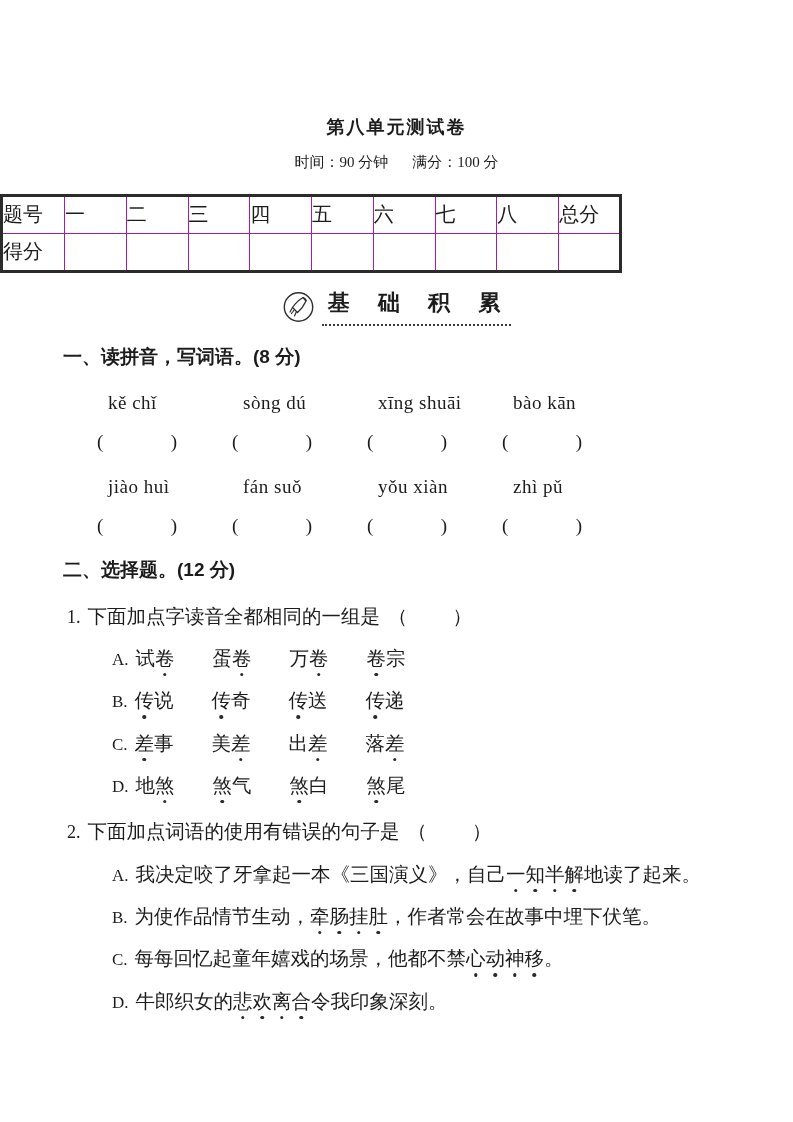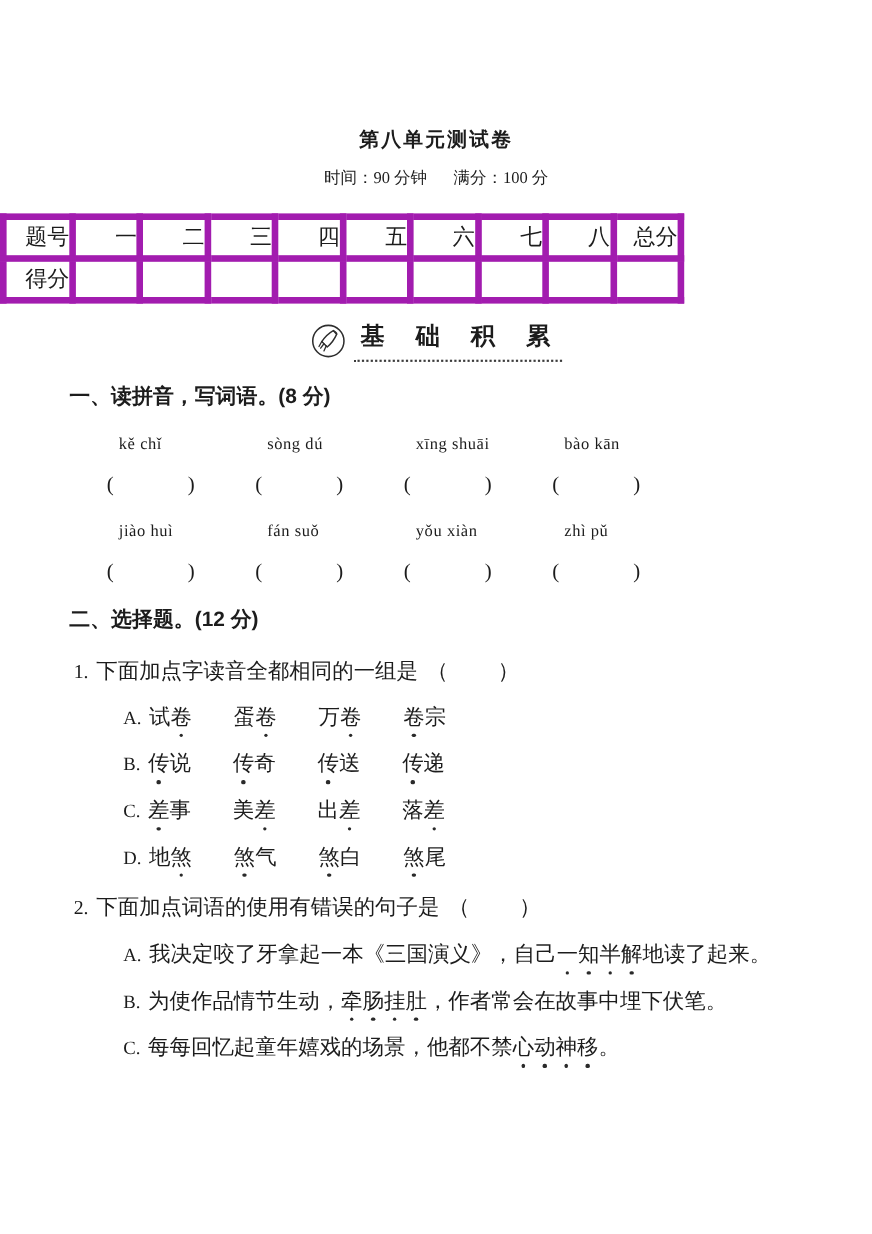--- a/index.html
+++ b/index.html
@@ -18,21 +18,21 @@
   }
   .meta { text-align:center; margin-top:14px; font-size:15px; line-height:1.3; }
   .meta .meta-gap { display:inline-block; width:24px; }
 
   table.score {
     border-collapse:collapse; margin-top:21px; width:622px; table-layout:fixed;
     border:3px solid #2b2b2b;
     font-family:"Liberation Sans","DejaVu Sans",sans-serif;
   }
   table.score td {
-    border:6px solid #a21caf; height:38px; text-align:right;
+    border:1px solid #a21caf; height:38px; text-align:left;
     font-size:20px; padding:0; overflow:hidden;
   }
 
   .banner { margin-top:15px; text-align:center; }
   .banner-inner { display:inline-flex; align-items:center; }
   .banner-icon { display:inline-block; width:33px; height:34px; margin-right:7px; }
   .banner-icon svg { display:block; }
   .banner-title {
     font-family:"Liberation Sans","DejaVu Sans",sans-serif;
     font-weight:700; font-size:22px; letter-spacing:11px;
@@ -43,21 +43,21 @@
   .qheading {
     font-family:"Liberation Sans","DejaVu Sans",sans-serif;
     font-weight:700; font-size:19px; line-height:1.3;
     margin-left:63px;
   }
   #s1-heading { margin-top:17px; }
   #s2-heading { margin-top:19px; }
 
   .py-row { display:flex; margin-left:95px; margin-top:22px; }
   .py-col { width:135px; }
-  .py-text { font-size:15px; padding-left:13px; letter-spacing:0.5px; white-space:nowrap; }
+  .py-text { font-size:19px; padding-left:13px; letter-spacing:0.5px; white-space:nowrap; }
   .py-parens {
     display:flex; justify-content:space-between;
     width:80px; margin-left:2px; margin-top:16px;
     font-size:19px; line-height:1.3;
   }
 
   .qprompt { margin-left:67px; margin-top:21px; font-size:19.5px; line-height:1.3; }
   .qprompt .qnum { font-size:18px; margin-right:7px; }
   .qprompt .bracket { margin-left:8px; letter-spacing:2px; }
 
@@ -197,15 +197,16 @@
   <div id="choice-questions">
       <div class="qprompt"><span class="qnum">1.</span><span>下面加点字读音全都相同的一组是</span><span class="bracket">（　　）</span></div>
       <div class="opt"><span class="olabel">A.</span><span class="word"><span>试</span><span class="dotted"><span class="dc">卷</span></span></span><span class="word"><span>蛋</span><span class="dotted"><span class="dc">卷</span></span></span><span class="word"><span>万</span><span class="dotted"><span class="dc">卷</span></span></span><span class="word"><span class="dotted"><span class="dc">卷</span></span><span>宗</span></span></div>
       <div class="opt"><span class="olabel">B.</span><span class="word"><span class="dotted"><span class="dc">传</span></span><span>说</span></span><span class="word"><span class="dotted"><span class="dc">传</span></span><span>奇</span></span><span class="word"><span class="dotted"><span class="dc">传</span></span><span>送</span></span><span class="word"><span class="dotted"><span class="dc">传</span></span><span>递</span></span></div>
       <div class="opt"><span class="olabel">C.</span><span class="word"><span class="dotted"><span class="dc">差</span></span><span>事</span></span><span class="word"><span>美</span><span class="dotted"><span class="dc">差</span></span></span><span class="word"><span>出</span><span class="dotted"><span class="dc">差</span></span></span><span class="word"><span>落</span><span class="dotted"><span class="dc">差</span></span></span></div>
       <div class="opt"><span class="olabel">D.</span><span class="word"><span>地</span><span class="dotted"><span class="dc">煞</span></span></span><span class="word"><span class="dotted"><span class="dc">煞</span></span><span>气</span></span><span class="word"><span class="dotted"><span class="dc">煞</span></span><span>白</span></span><span class="word"><span class="dotted"><span class="dc">煞</span></span><span>尾</span></span></div>
       <div class="qprompt"><span class="qnum">2.</span><span>下面加点词语的使用有错误的句子是</span><span class="bracket">（　　）</span></div>
       <div class="opt"><span class="olabel">A.</span><span>我决定咬了牙拿起一本《三国演义》，自己</span><span class="dotted"><span class="dc">一</span><span class="dc">知</span><span class="dc">半</span><span class="dc">解</span></span><span>地读了起来。</span></div>
       <div class="opt"><span class="olabel">B.</span><span>为使作品情节生动，</span><span class="dotted"><span class="dc">牵</span><span class="dc">肠</span><span class="dc">挂</span><span class="dc">肚</span></span><span>，作者常会在故事中埋下伏笔。</span></div>
       <div class="opt"><span class="olabel">C.</span><span>每每回忆起童年嬉戏的场景，他都不禁</span><span class="dotted"><span class="dc">心</span><span class="dc">动</span><span class="dc">神</span><span class="dc">移</span></span><span>。</span></div>
+      <div class="opt"><span class="olabel">D.</span><span>牛郎织女的</span><span class="dotted"><span class="dc">悲</span><span class="dc">欢</span><span class="dc">离</span><span class="dc">合</span></span><span>令我印象深刻。</span></div>
     </div>
 
 </div>
 
 </body></html>

